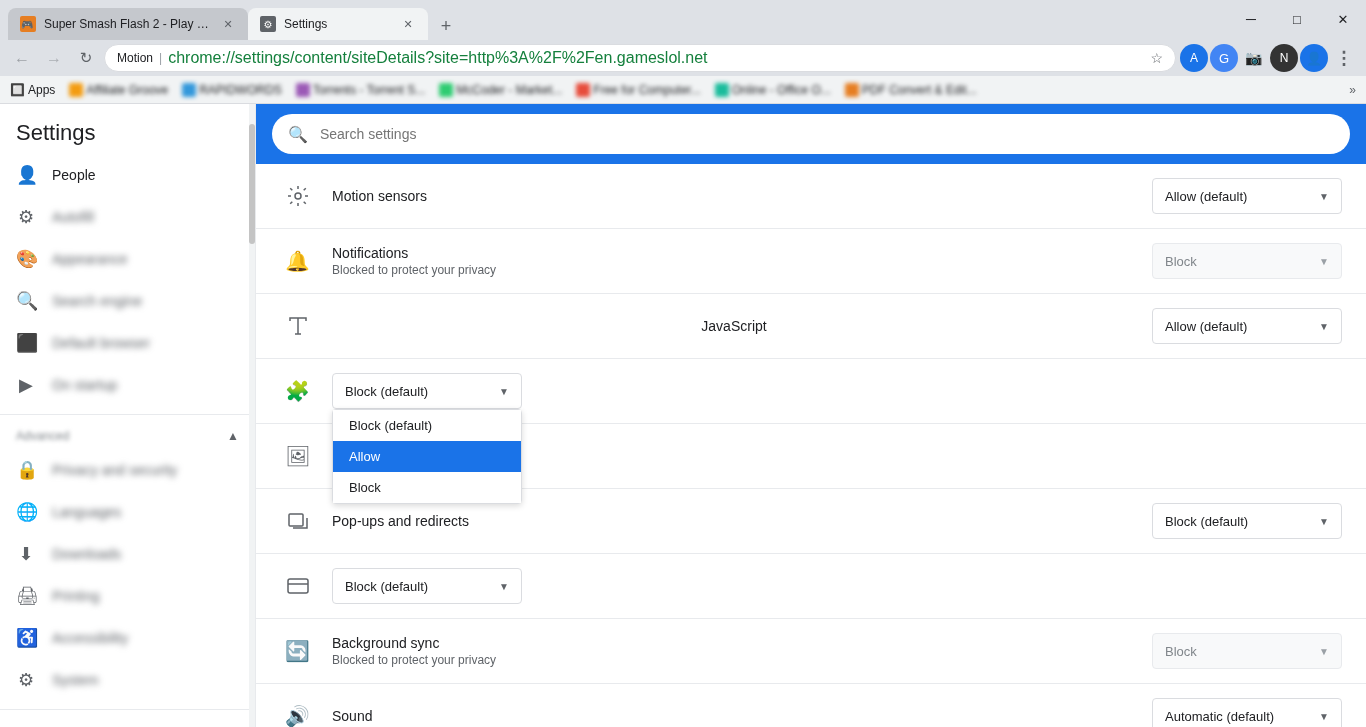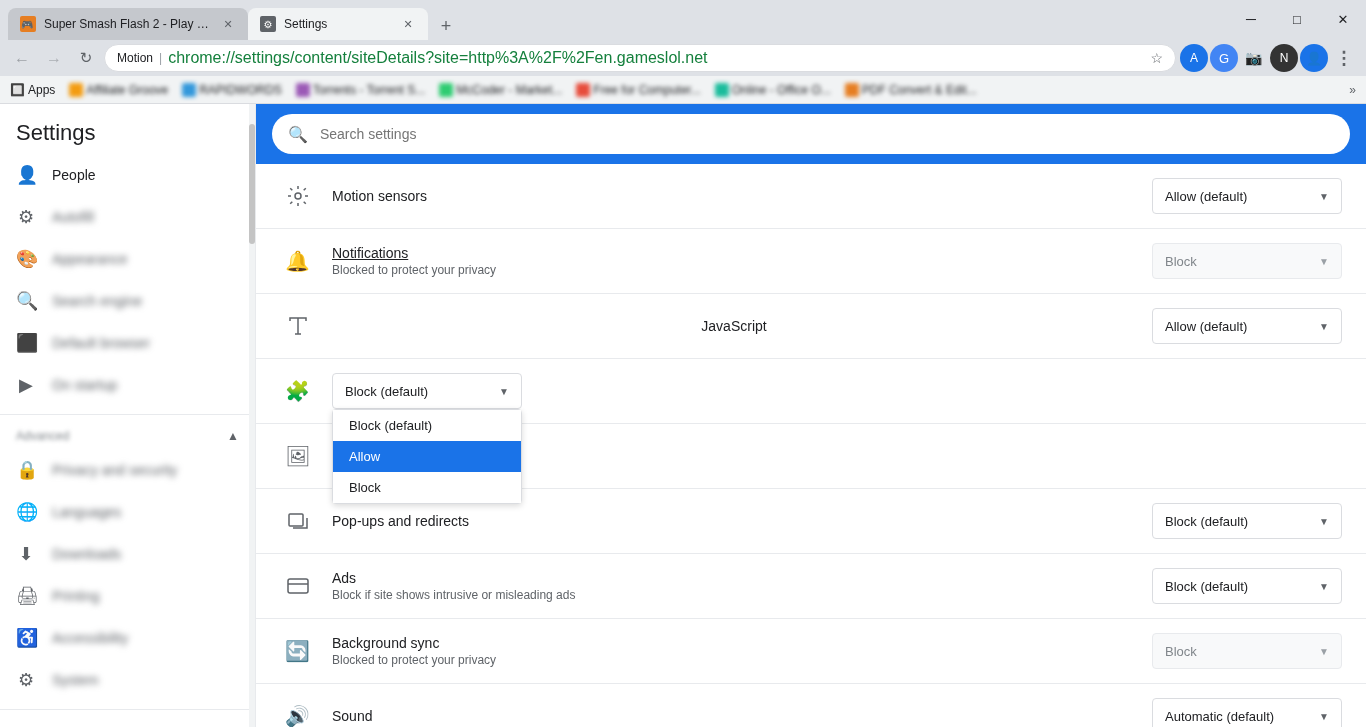--- a/index.html
+++ b/index.html
@@ -193,21 +193,21 @@
             <div style="display:flex;align-items:center;justify-content:space-between;padding:6px 12px;border:1px solid #dadce0;border-radius:4px;background:white;cursor:pointer;font-size:13px;color:#202124;min-height:36px;">
               <span>Allow (default)</span>
               <span style="font-size:10px;color:#5f6368;">▼</span>
             </div>
           </div>
         </div>
 
         <div style="display:flex;align-items:center;padding:14px 24px;border-bottom:1px solid #e8eaed;gap:16px;">
           <div style="width:36px;height:36px;display:flex;align-items:center;justify-content:center;color:#5f6368;font-size:20px;flex-shrink:0;">🔔</div>
           <div style="flex:1;">
-            <div style="font-size:14px;color:#202124;text-decoration:underline;">Notifications</div>
+            <div style="font-size:14px;color:#202124;">Notifications</div>
             <div style="font-size:12px;color:#5f6368;margin-top:2px;">Blocked to protect your privacy</div>
           </div>
           <div style="min-width:190px;">
             <div style="display:flex;align-items:center;justify-content:space-between;padding:6px 12px;border:1px solid #e8eaed;border-radius:4px;background:#f8f9fa;cursor:pointer;font-size:13px;color:#80868b;min-height:36px;">
               <span>Block</span>
               <span style="font-size:10px;color:#9aa0a6;">▼</span>
             </div>
           </div>
         </div>
 
@@ -278,24 +278,20 @@
           </div>
         </div>
 
         <div style="display:flex;align-items:center;padding:14px 24px;border-bottom:1px solid #e8eaed;gap:16px;">
           <div style="width:36px;height:36px;display:flex;align-items:center;justify-content:center;color:#5f6368;font-size:18px;flex-shrink:0;">
             <svg width="24" height="24" viewBox="0 0 24 24" fill="none" stroke="#5f6368" stroke-width="1.5">
                 <rect x="2" y="5" width="20" height="14" rx="2"></rect>
                 <line x1="2" y1="10" x2="22" y2="10"></line>
               </svg>
           </div>
-          <div style="flex:1;">
-            <div style="font-size:14px;color:#202124;">Ads</div>
-            <div style="font-size:12px;color:#5f6368;margin-top:2px;">Block if site shows intrusive or misleading ads</div>
-          </div>
           <div style="min-width:190px;">
             <div style="display:flex;align-items:center;justify-content:space-between;padding:6px 12px;border:1px solid #dadce0;border-radius:4px;background:white;cursor:pointer;font-size:13px;color:#202124;min-height:36px;">
               <span>Block (default)</span>
               <span style="font-size:10px;color:#5f6368;">▼</span>
             </div>
           </div>
         </div>
 
         <div style="display:flex;align-items:center;padding:14px 24px;border-bottom:1px solid #e8eaed;gap:16px;">
           <div style="width:36px;height:36px;display:flex;align-items:center;justify-content:center;color:#5f6368;font-size:20px;flex-shrink:0;">🔄</div>

